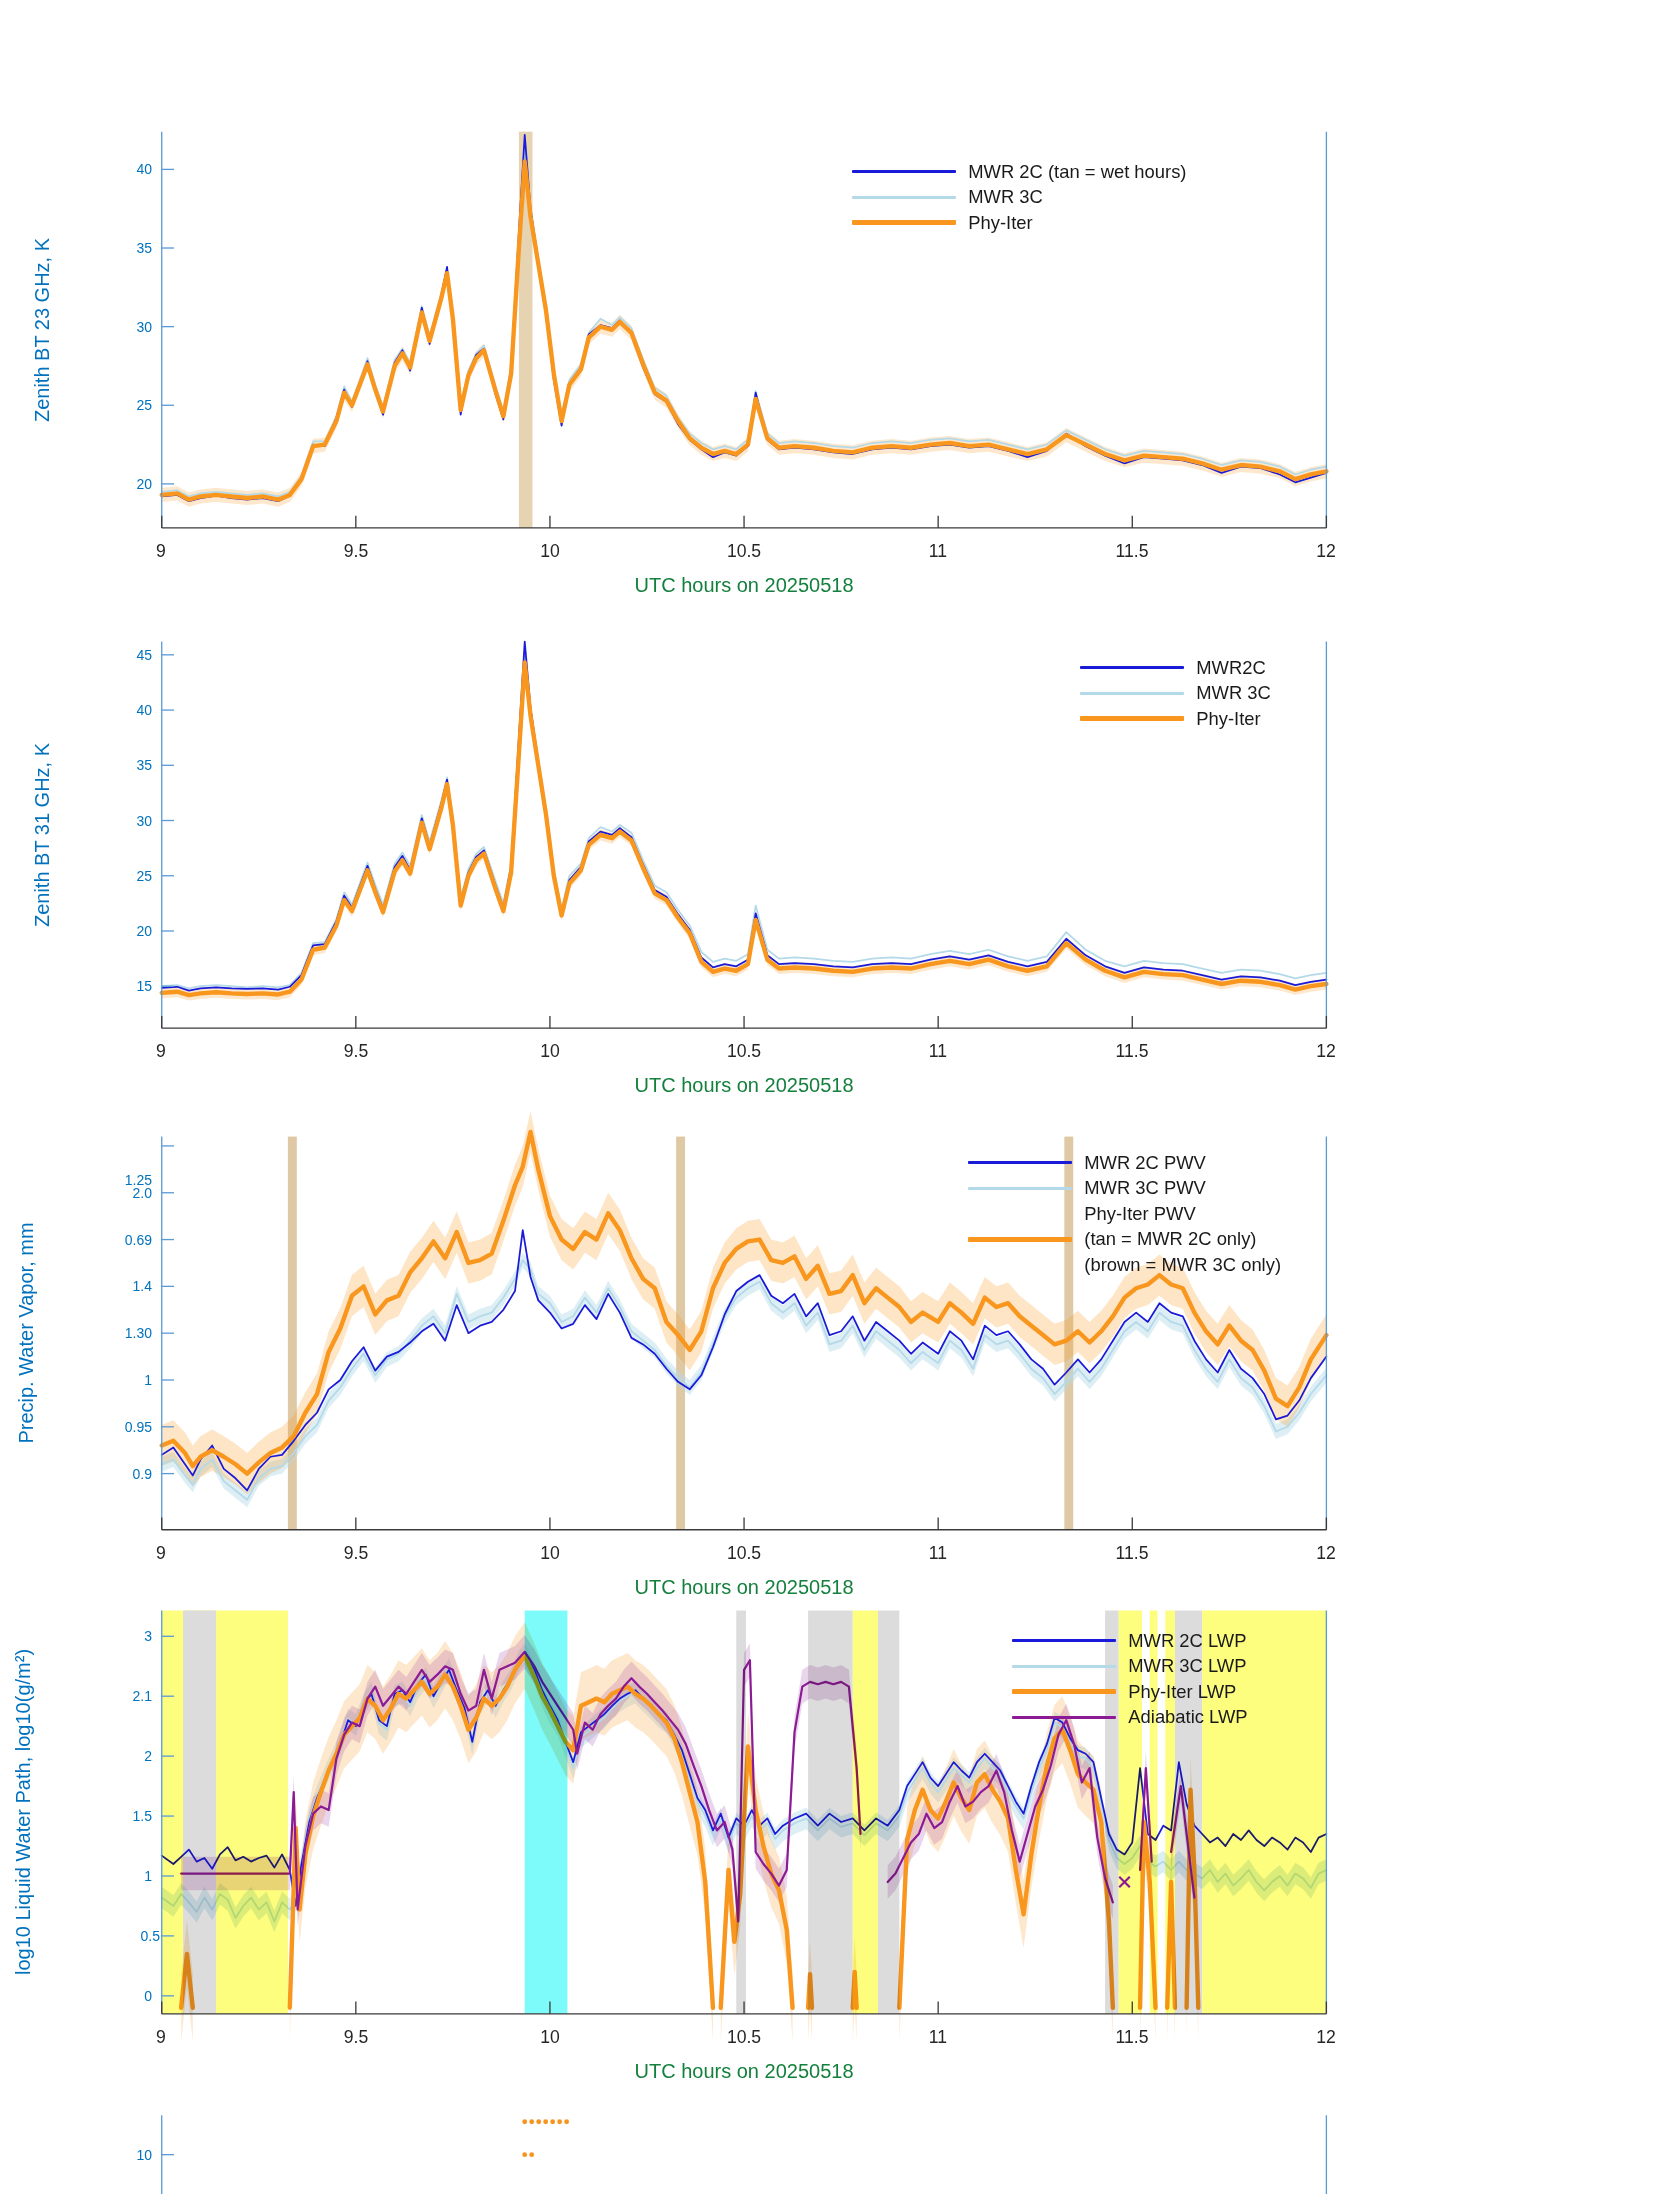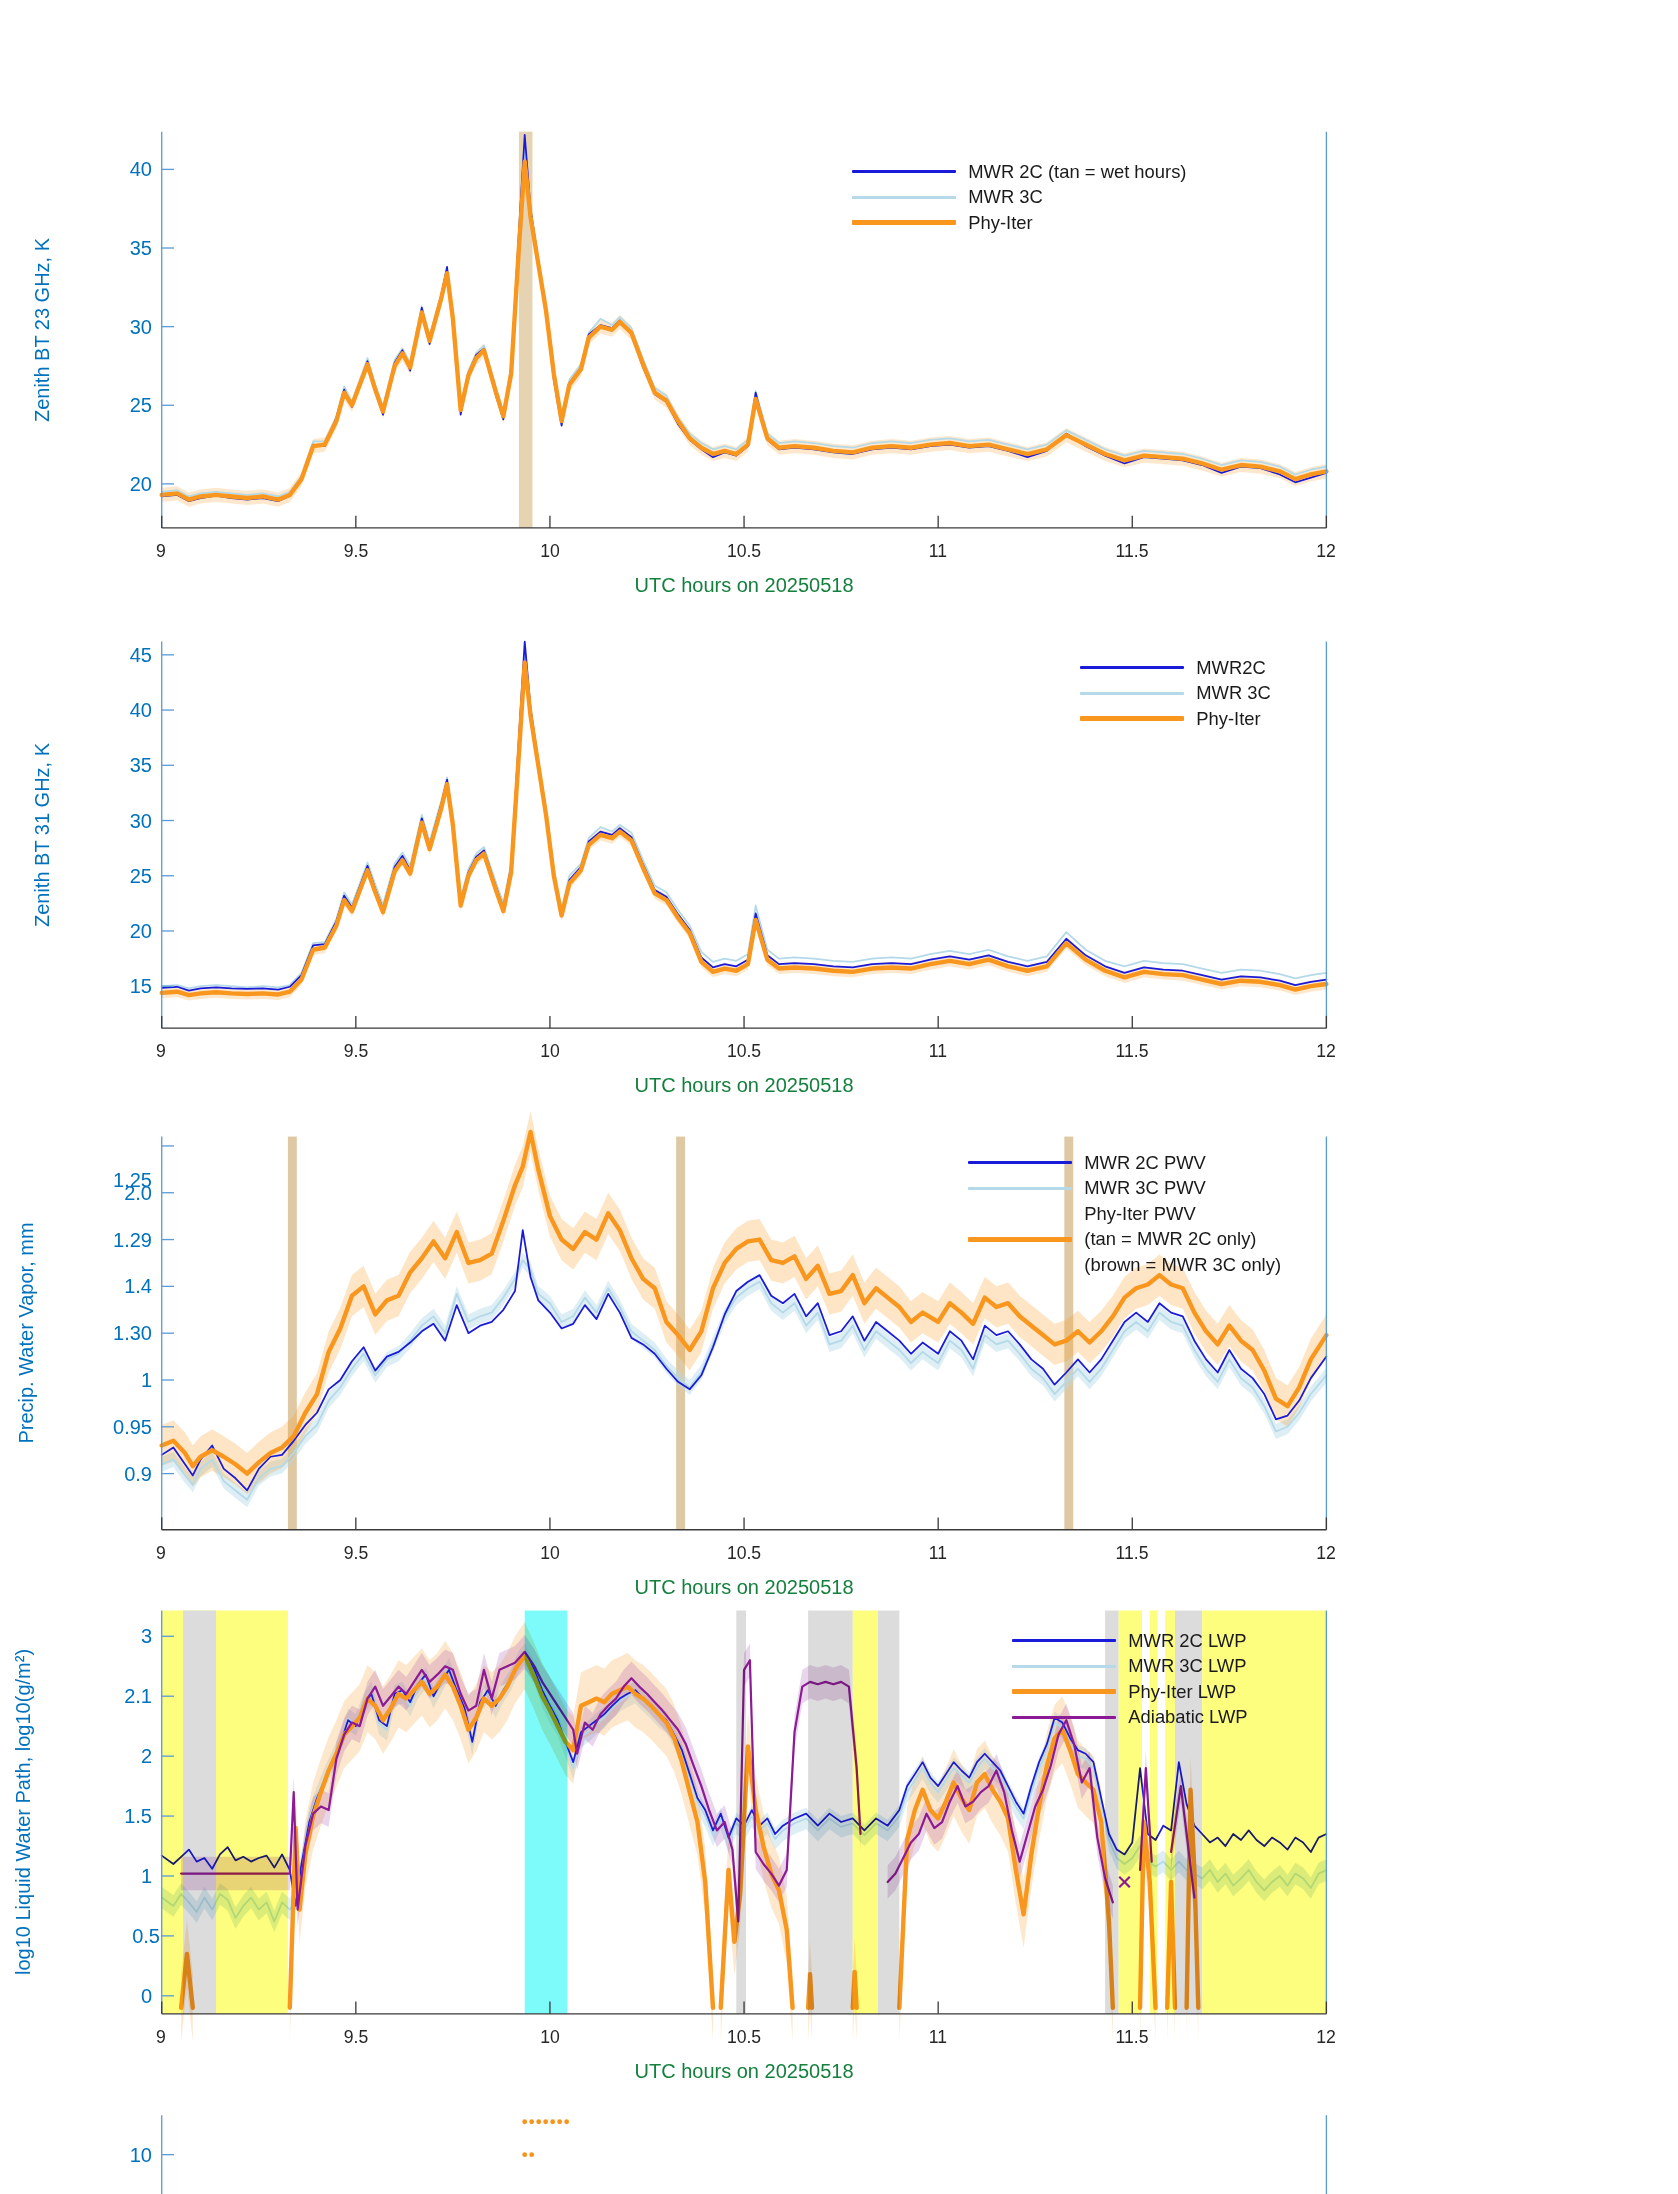--- a/index.html
+++ b/index.html
@@ -3,21 +3,21 @@
 <meta charset="utf-8">
 <style>
   html,body{margin:0;padding:0;background:#ffffff;}
   #figure{position:relative;width:1679px;height:2633px;background:#fff;
           font-family:"Liberation Sans", sans-serif;}
   #chart-svg{position:absolute;left:0;top:0;}
   .ylab{position:absolute;color:#0072BD;font-size:20px;white-space:nowrap;
         transform:translate(-50%,-50%) rotate(-90deg);}
   .xlab{position:absolute;color:#15803d;font-size:20px;white-space:nowrap;
         transform:translate(-50%,0);}
-  .ytick{position:absolute;color:#0072BD;font-size:20px;white-space:nowrap;
+  .ytick{position:absolute;color:#0072BD;font-size:14px;white-space:nowrap;
          transform:translate(-100%,-50%);}
   .xtick{position:absolute;color:#262626;font-size:17.6px;white-space:nowrap;
          transform:translate(-50%,0);}
   .legend{position:absolute;}
   .lrow{display:flex;align-items:center;height:25.5px;}
   .lswatch{width:104px;flex:0 0 104px;border-radius:0.9px;}
   .llabel{margin-left:12.3px;color:#1a1a1a;font-size:18.4px;white-space:nowrap;}
 </style>
 </head>
 <body>
@@ -434,21 +434,21 @@
         <div class="lrow">
           <span class="lswatch" style="height: 5.3px; background: rgb(248, 150, 29);"></span>
           <span class="llabel">Phy-Iter</span>
         </div>
       </div>
       <div class="ytick" style="left: 152px; top: 1474px;">0.9</div>
       <div class="ytick" style="left: 152px; top: 1427px;">0.95</div>
       <div class="ytick" style="left: 152px; top: 1380px;">1</div>
       <div class="ytick" style="left: 152px; top: 1333px;">1.30</div>
       <div class="ytick" style="left: 152px; top: 1286px;">1.4</div>
-      <div class="ytick" style="left: 152px; top: 1240px;">1.29</div>
+      <div class="ytick" style="left: 152px; top: 1240px;">0.69</div>
       <div class="ytick" style="left: 152px; top: 1193px;">2.0</div>
       <div class="ytick" style="left: 152px; top: 1146px; margin-top: 34px;">1.25</div>
       <div class="xtick" style="left: 161px; top: 1543px;">9</div>
       <div class="xtick" style="left: 356px; top: 1543px;">9.5</div>
       <div class="xtick" style="left: 550px; top: 1543px;">10</div>
       <div class="xtick" style="left: 744px; top: 1543px;">10.5</div>
       <div class="xtick" style="left: 938px; top: 1543px;">11</div>
       <div class="xtick" style="left: 1132px; top: 1543px;">11.5</div>
       <div class="xtick" style="left: 1326px; top: 1543px;">12</div>
       <div class="ylab" style="left: 25.5px; top: 1333px;">Precip. Water Vapor, mm</div>

